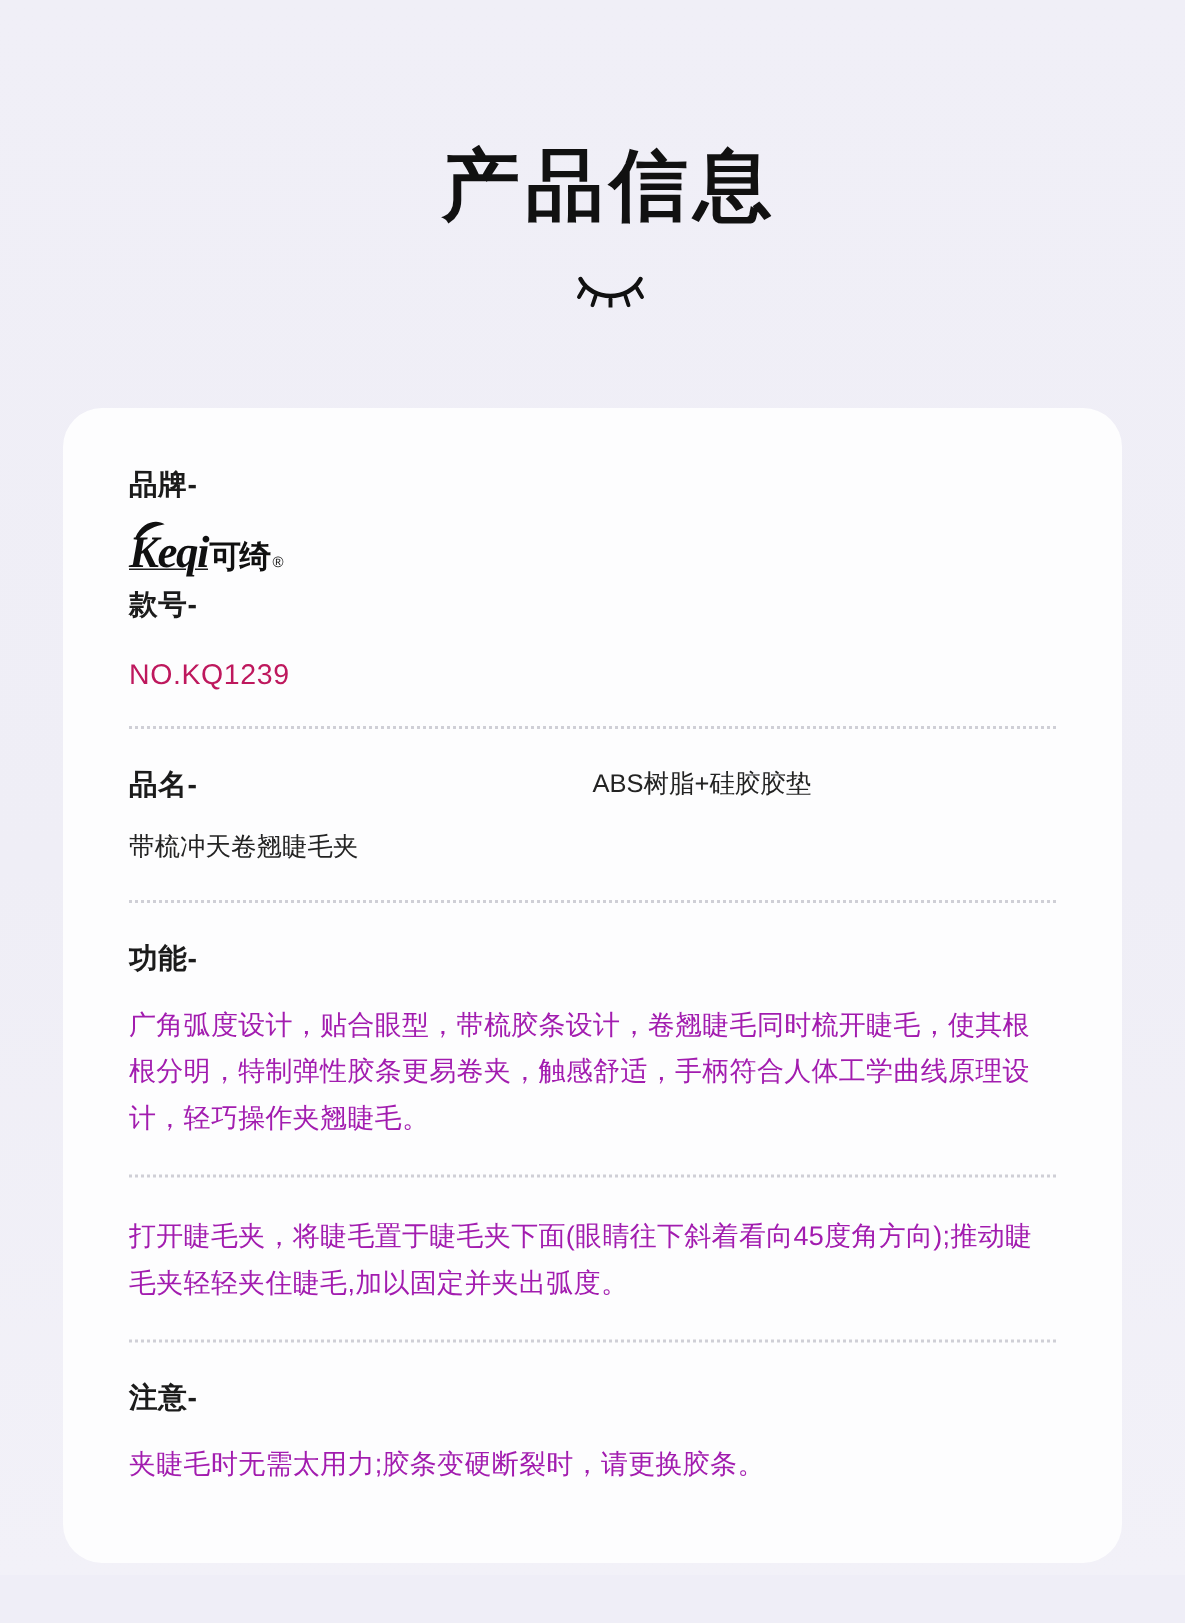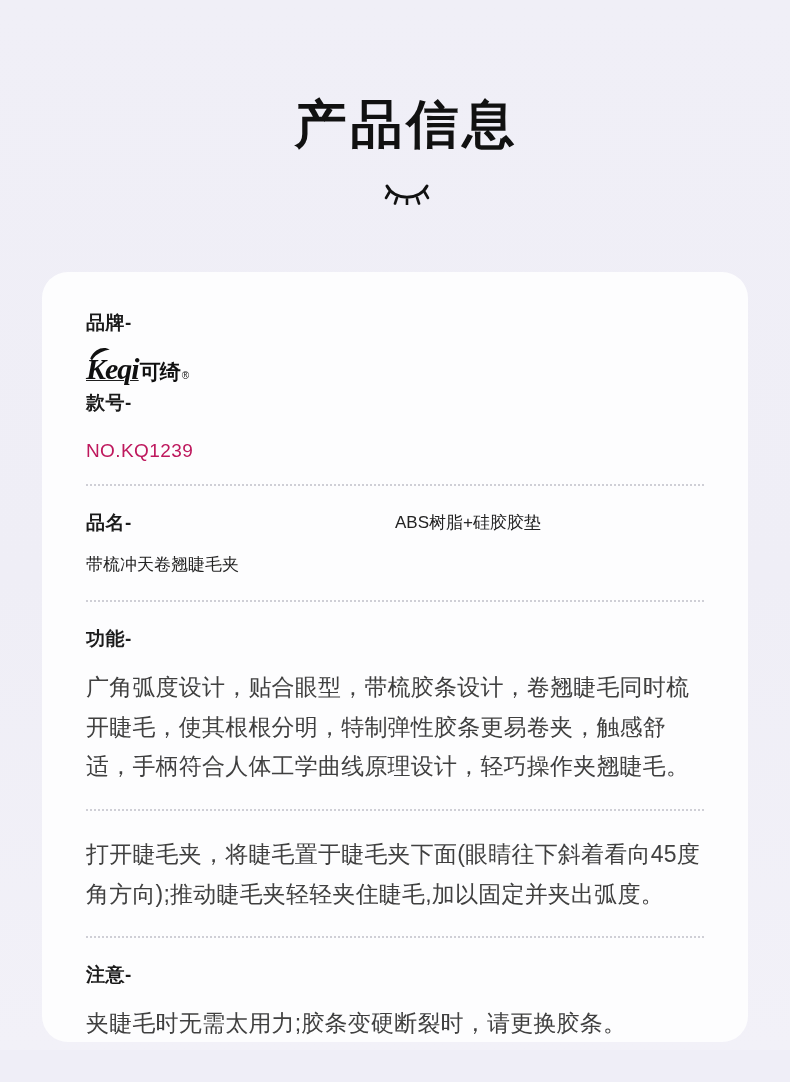--- a/index.html
+++ b/index.html
@@ -118,23 +118,23 @@
   .sect {
     padding-top: 24px;
     padding-bottom: 22px;
   }
   .sect-first {
     padding-top: 4px;
     padding-bottom: 22px;
     flex-direction: column;
   }
   .para {
-    font-size: 23px;
+    font-size: 18px;
     line-height: 1.72;
-    color: #404040;
+    color: #a21caf;
     letter-spacing: 0.2px;
   }
   .swoosh {
     position: absolute;
     left: 3px;
     top: -6px;
     width: 22px;
     height: 16px;
   }
 </style>

